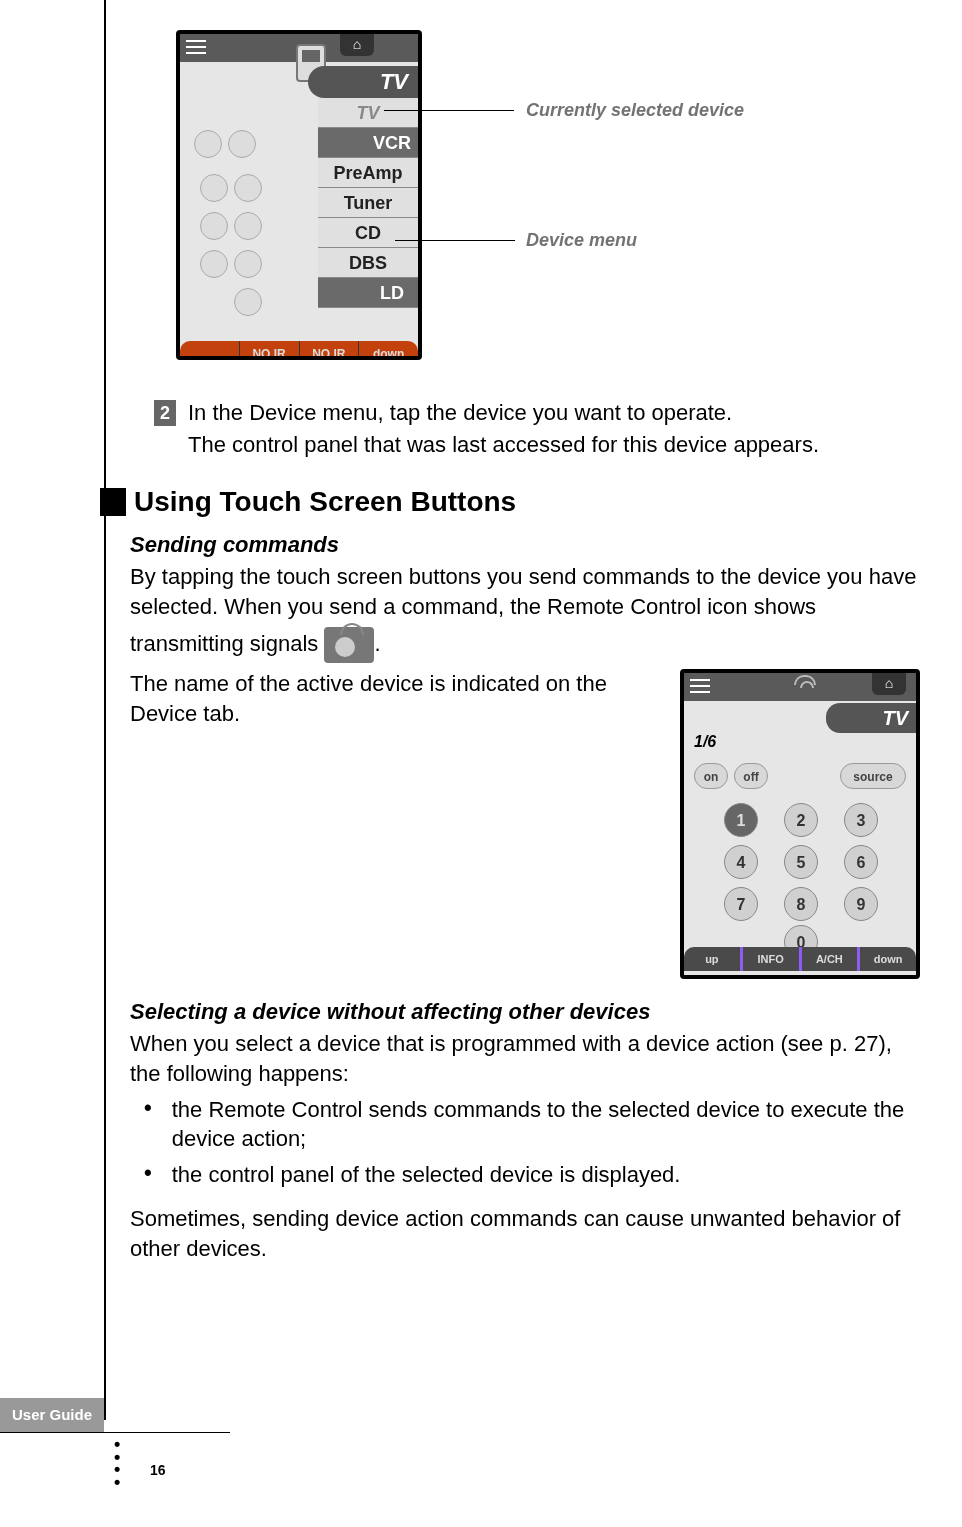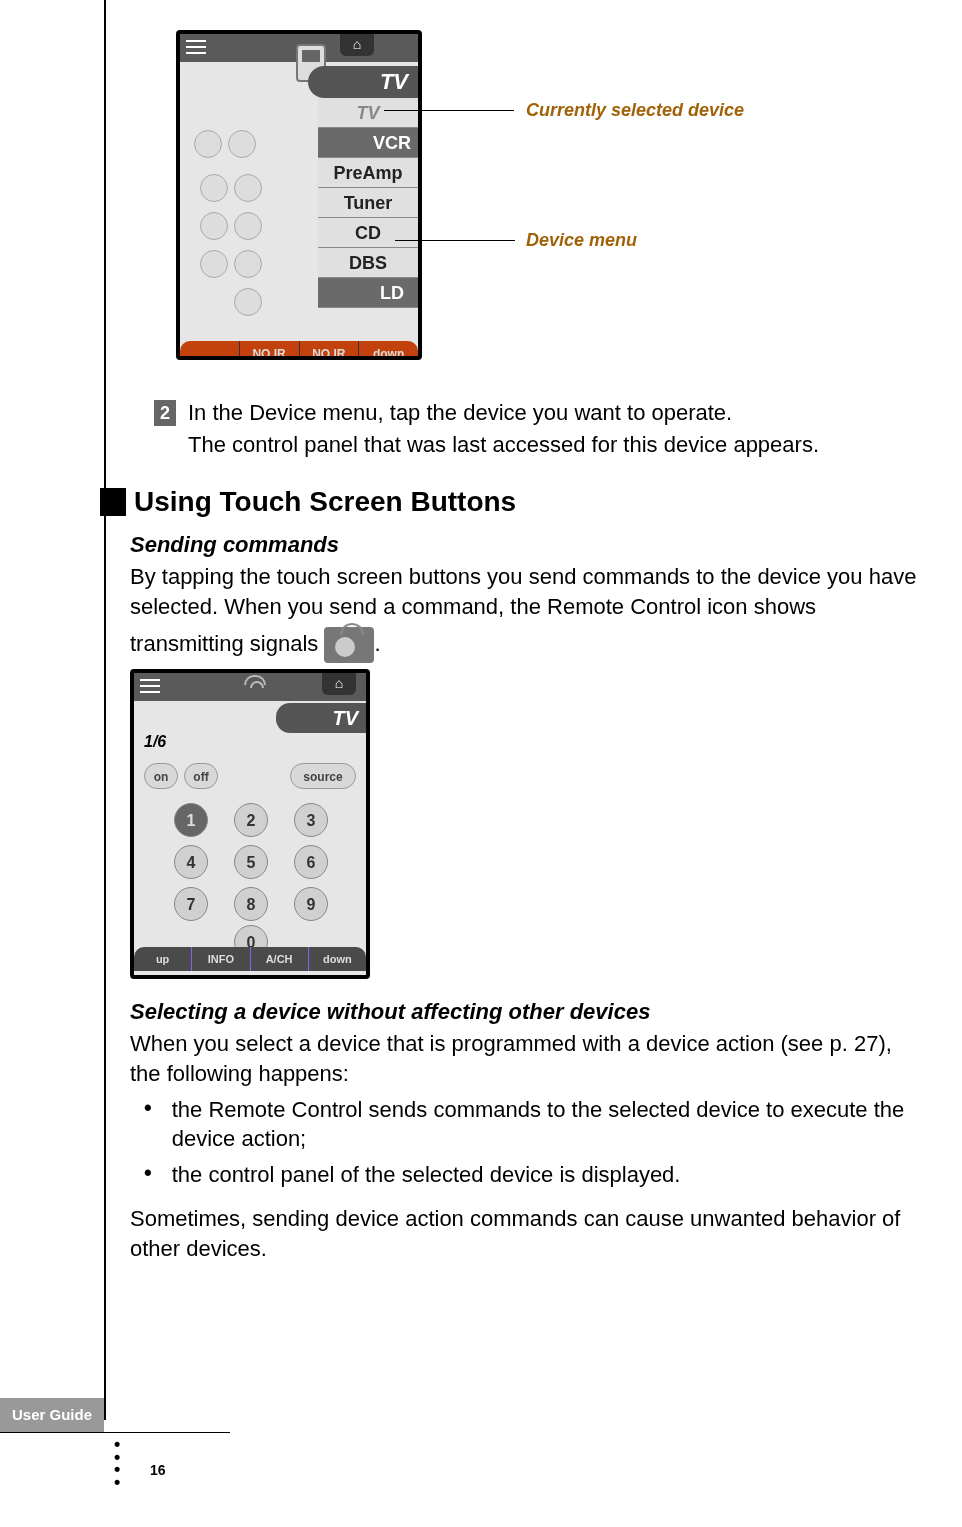--- a/index.html
+++ b/index.html
@@ -140,21 +140,21 @@
   .shot1 .k2{ left:54px; top:140px; }
   .shot1 .k4{ left:20px; top:178px; }
   .shot1 .k5{ left:54px; top:178px; }
   .shot1 .k7{ left:20px; top:216px; }
   .shot1 .k8{ left:54px; top:216px; }
   .shot1 .k0{ left:54px; top:254px; }
 
   .callout {
     position:absolute;
     font: italic bold 18px Arial;
-    color:#a16207;
+    color:#737373;
   }
   .callout .line{
     position:absolute;
     height:1px;
     background:#000;
   }
   .co1{ left:350px; top:70px; }
   .co1 .line{ right: 230px; top:10px; width:130px; }
   .co2{ left:350px; top:200px; }
   .co2 .line{ right: 122px; top:10px; width:120px; }
@@ -285,21 +285,21 @@
     height:24px;
     background:#4a4a4a;
     border-radius: 10px 10px 0 0;
     display:flex;
   }
   .shot2 .botbar span{
     flex:1;
     color:#ddd;
     font: bold 11px/24px Arial;
     text-align:center;
-    border-left:1px solid #8b5cf6;
+    border-left:3px solid #8b5cf6;
   }
   .shot2 .botbar span:first-child{border:none;}
   .shot2 .btn-oval{
     position:absolute;
     height:26px;
     border-radius:13px;
     background:#d8d8d8;
     border:1px solid #999;
     font: bold 12px/26px Arial;
     color:#444;
@@ -424,20 +424,23 @@
   </div>
 
   <h3 class="sub">Sending commands</h3>
   <p class="body">By tapping the touch screen buttons you send commands to the device you have selected. When you send a command, the Remote Control icon shows</p>
   <p class="body">
     <span>transmitting signals </span>
     <span class="inline-ic"></span><span>.</span>
   </p>
 
   <div class="two-col">
+    <div class="left">
+      <p class="body">The name of the active device is indicated on the Device tab.</p>
+    </div>
     <div class="shot2">
       <div class="topbar">
         <div class="list-ic"></div>
         <div class="sig"></div>
         <div class="home-ic">⌂</div>
       </div>
       <div class="tv-tab">TV</div>
       <div class="page-ind">1/6</div>
       <div class="btn-oval on2">on</div>
       <div class="btn-oval off2">off</div>

